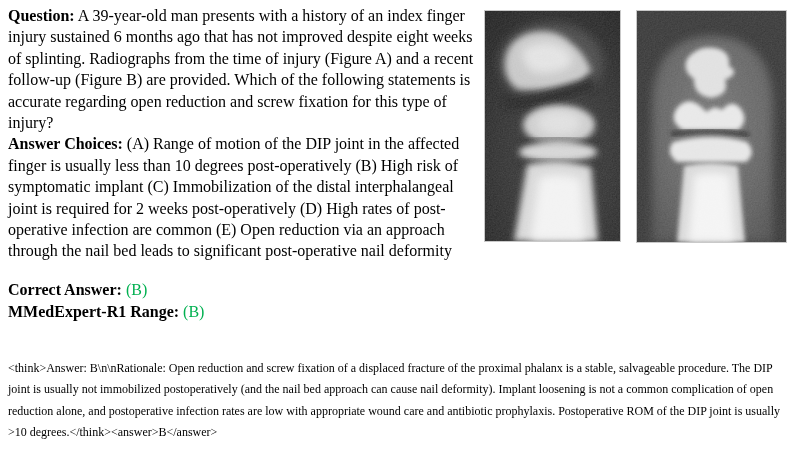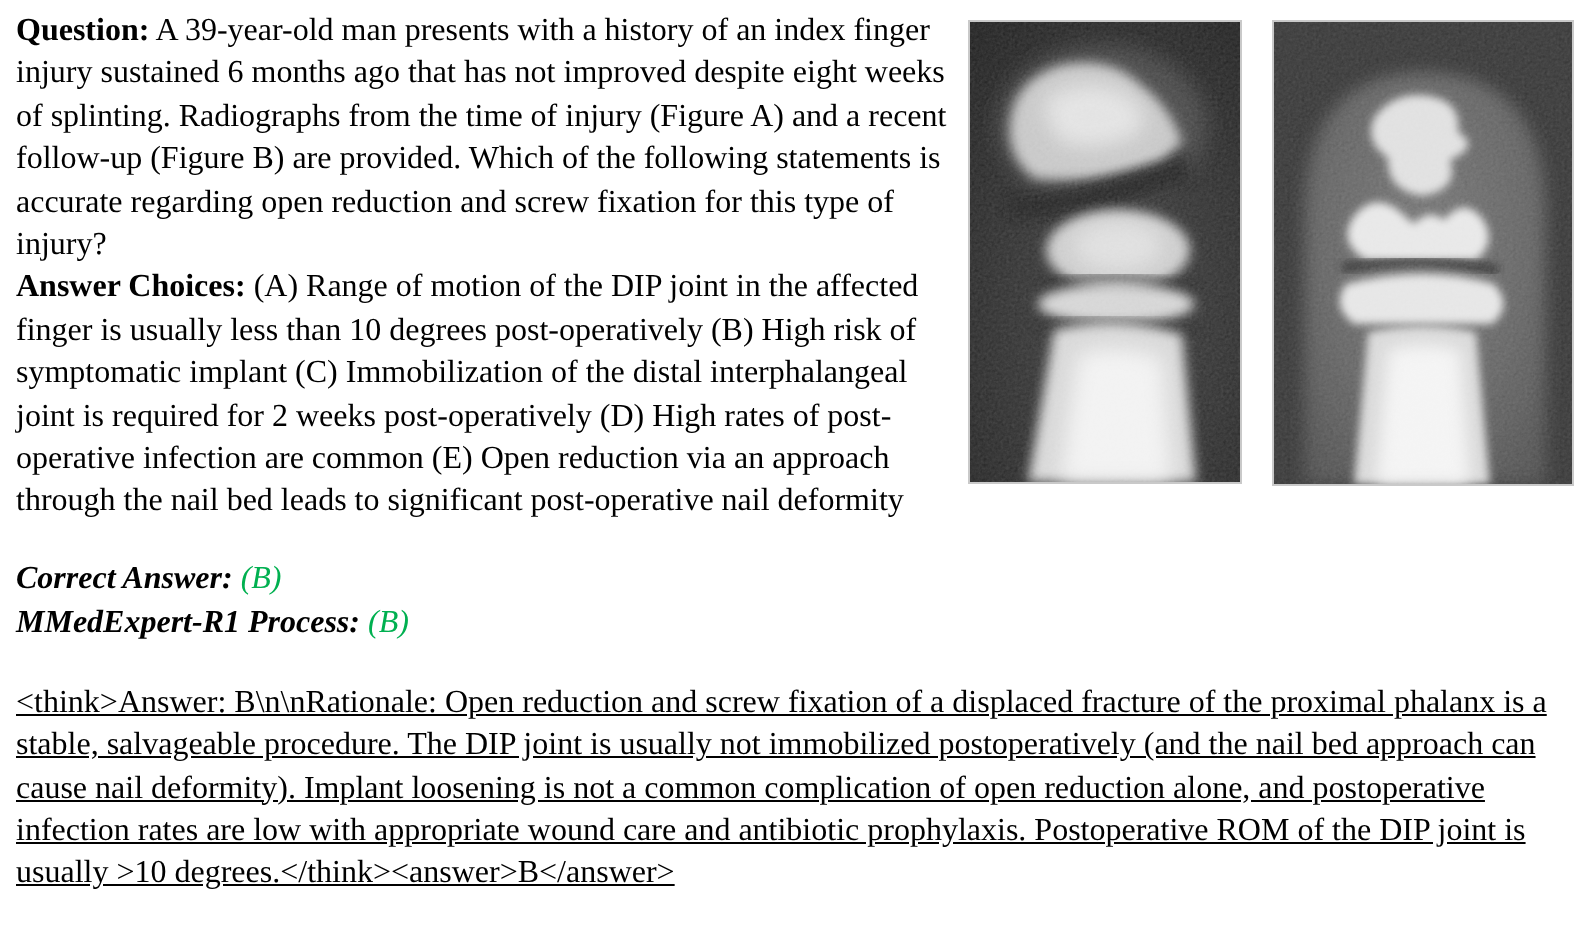--- a/index.html
+++ b/index.html
@@ -10,26 +10,26 @@
   .page{position:relative;width:793px;height:471px;background:#ffffff;}
   p{margin:0;}
   b{font-weight:bold;}
 
   .question-block{
     position:absolute;left:8px;top:5px;width:470px;
     font-size:16px;line-height:21.4px;text-align:left;
   }
   .answers-block{
     position:absolute;left:8px;top:279px;
-    font-size:16px;line-height:21.8px;font-style:italic;
+    font-size:16px;line-height:21.8px;
   }
   .answer-line .ans{font-weight:normal;}
   .thinking-block{
-    position:absolute;left:8px;top:341px;width:781px;
-    font-size:16px;line-height:21.3px;text-decoration:underline;
+    position:absolute;left:8px;top:358px;width:781px;
+    font-size:12px;line-height:21.3px;
   }
 
   .xray{
     position:absolute;margin:0;box-sizing:border-box;
     border:1px solid #c9c9c9;background:#1a1a1a;overflow:hidden;
   }
   .xray svg{display:block;width:100%;height:100%;}
   .xray-a{left:484px;top:10px;width:137px;height:232px;}
   .xray-b{left:636px;top:10px;width:151px;height:233px;}
 </style>
@@ -116,18 +116,18 @@
       <path d="M36,131 Q75,121 110,131 Q120,142 109,151 L40,151 Q28,142 36,131 Z" fill="#e4e4e4" filter="url(#blB2)"></path>
 
       <path d="M47,155 Q75,149 101,155 L108,231 L40,231 Z" fill="#d6d6d6" filter="url(#blB2)"></path>
       <path d="M57,164 Q75,159 93,164 L98,231 L51,231 Z" fill="#f3f3f3" filter="url(#blB4)"></path>
       <rect width="149" height="231" filter="url(#grainB)" opacity="0.15"></rect>
     </svg>
   </figure>
 
   <div class="answers-block">
     <div class="answer-line"><b>Correct Answer:</b> <span class="ans" style="color: rgb(0, 176, 80);">(B)</span></div>
-    <div class="answer-line"><b>MMedExpert-R1 Process:</b> <span class="ans" style="color: rgb(0, 176, 80);">(B)</span></div>
+    <div class="answer-line"><b>MMedExpert-R1 Range:</b> <span class="ans" style="color: rgb(0, 176, 80);">(B)</span></div>
   </div>
 
   <div class="thinking-block">&lt;think&gt;Answer: B\n\nRationale: Open reduction and screw fixation of a displaced fracture of the proximal phalanx is a stable, salvageable procedure. The DIP joint is usually not immobilized postoperatively (and the nail bed approach can cause nail deformity). Implant loosening is not a common complication of open reduction alone, and postoperative infection rates are low with appropriate wound care and antibiotic prophylaxis. Postoperative ROM of the DIP joint is usually &gt;10 degrees.&lt;/think&gt;&lt;answer&gt;B&lt;/answer&gt;</div>
 
 </div>
 
 </body></html>

